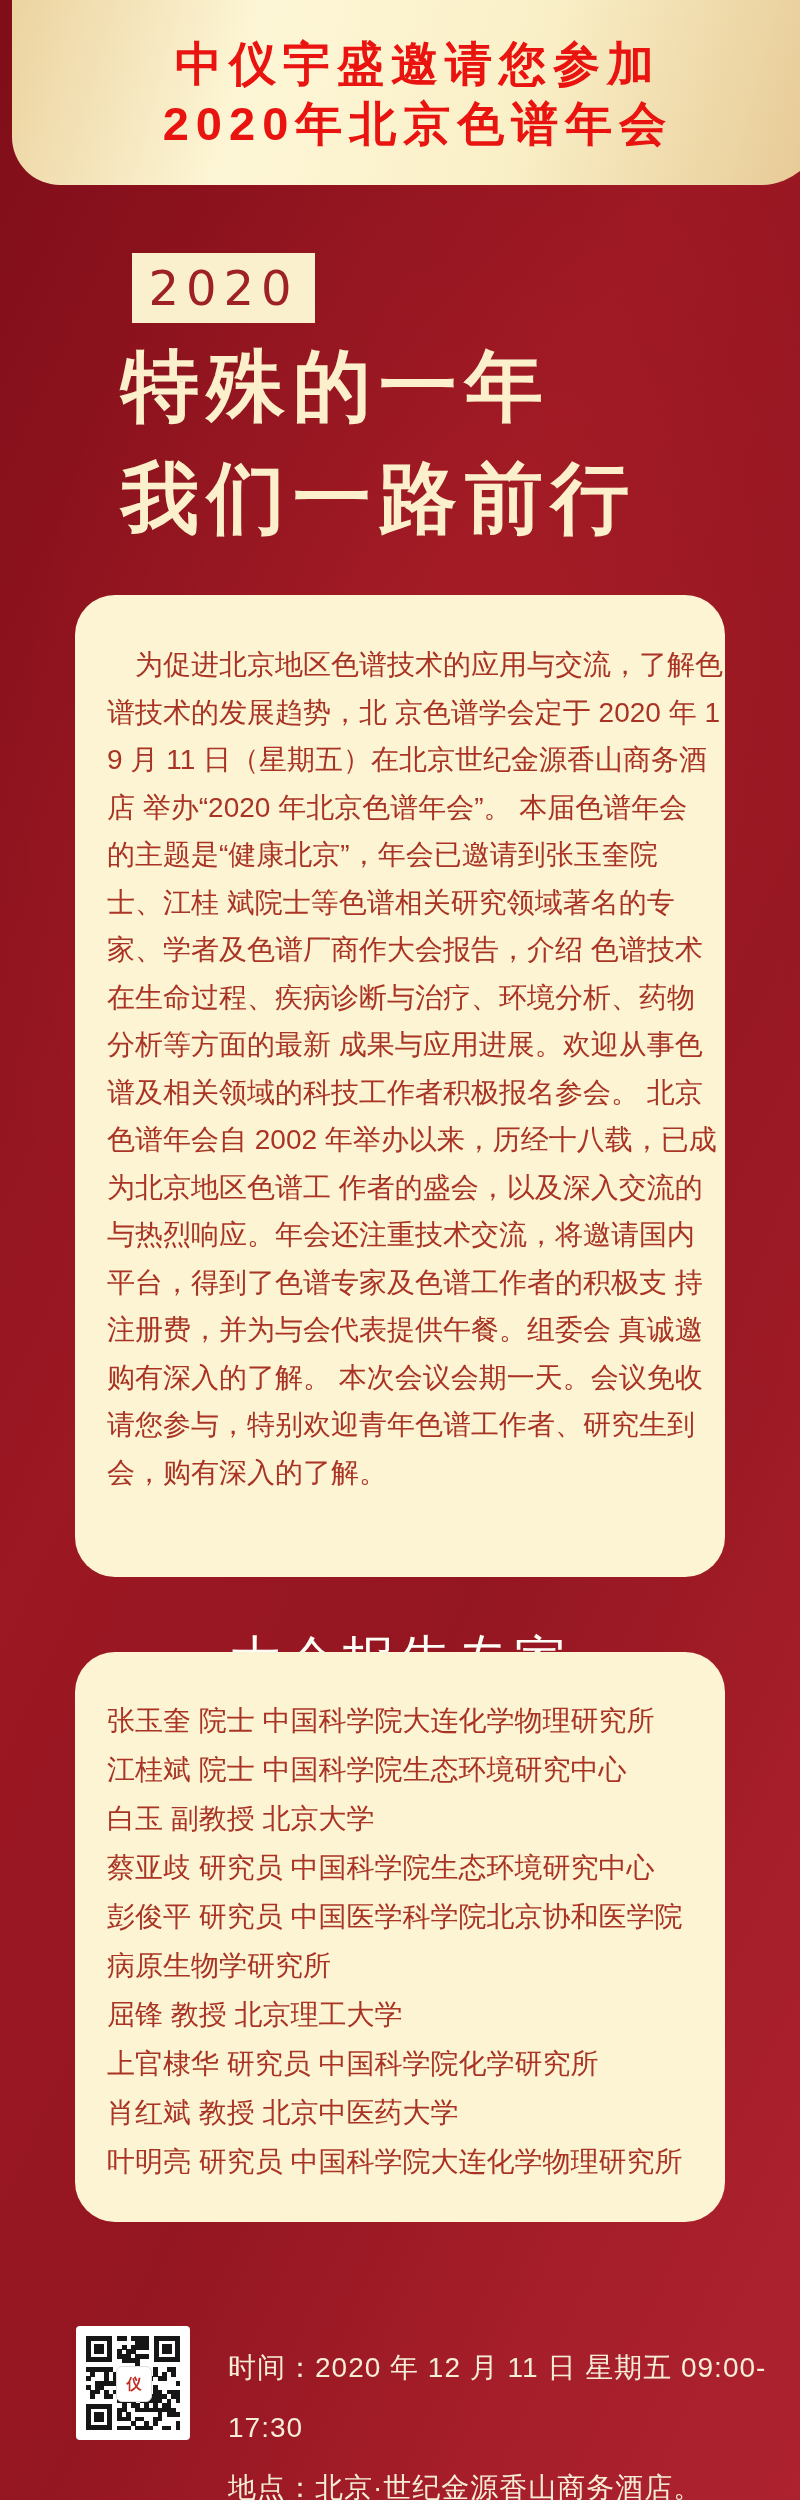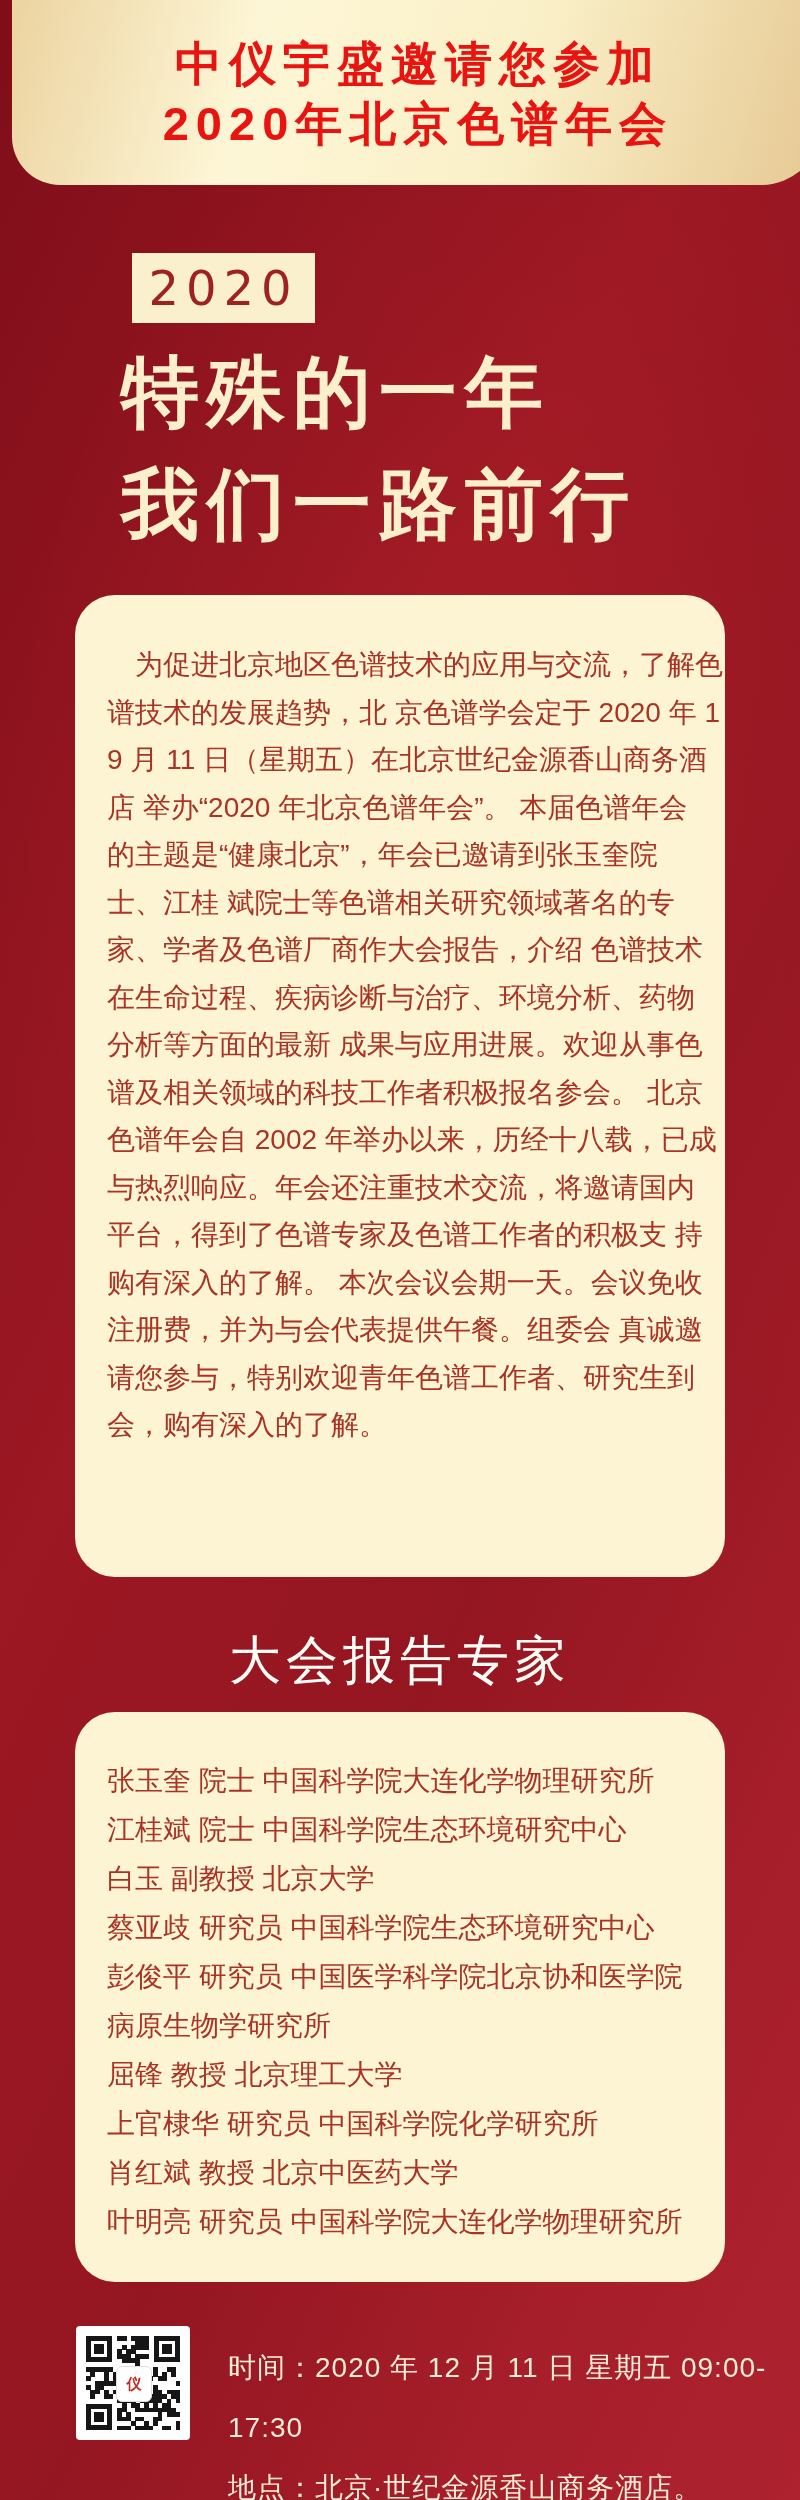--- a/index.html
+++ b/index.html
@@ -26,41 +26,41 @@
   .top-banner .l2{margin-top:13px;font-size:47px;}
   
   .year-badge{
     position:absolute;left:132px;top:253px;width:183px;height:70px;
     background:#faf0cd;display:flex;align-items:center;justify-content:center;
     font-size:48px;letter-spacing:7px;color:#9e2126;
     font-family:"DejaVu Sans",sans-serif;
   }
   .hero-title{
     position:absolute;left:121px;top:336px;
-    font-family:Liberation Sans, sans-serif;
+    font-family:Liberation Mono, monospace;
     font-weight:bold;font-size:78px;line-height:112px;
     letter-spacing:8px;color:#fbf0cb;
   }
   
   .card{
     position:absolute;left:75px;width:650px;
     background:#fcf4d2;border-radius:40px;
     box-sizing:border-box;
   }
   .card-intro{top:595px;height:982px;padding:46px 32px 0 32px;}
   .card-intro .tline{
     font-size:28px;line-height:47.5px;color:#a93425;
     white-space:nowrap;
   }
   .section-heading{
     position:absolute;left:0;top:1626px;width:800px;
     text-align:center;font-size:52px;letter-spacing:5px;
     color:#fefdf6;font-weight:500;
   }
-  .card-experts{top:1712px;height:570px;padding:44px 32px 0 32px;}
+  .card-experts{top:1652px;height:570px;padding:44px 32px 0 32px;}
   .card-experts .tline{
     font-size:28px;line-height:49px;color:#a93425;white-space:nowrap;
   }
   
   .qr{
     position:absolute;left:76px;top:2326px;width:114px;height:114px;
     background:#ffffff;border-radius:4px;
   }
   .qr .modules{position:absolute;left:10px;top:10px;width:94px;height:94px;}
   .qr .mod{position:absolute;background:#161616;}
@@ -99,24 +99,25 @@
     <div class="tline">谱技术的发展趋势，北 京色谱学会定于 2020 年 1</div>
     <div class="tline">9 月 11 日（星期五）在北京世纪金源香山商务酒</div>
     <div class="tline">店 举办“2020 年北京色谱年会”。 本届色谱年会</div>
     <div class="tline">的主题是“健康北京”，年会已邀请到张玉奎院</div>
     <div class="tline">士、江桂 斌院士等色谱相关研究领域著名的专</div>
     <div class="tline">家、学者及色谱厂商作大会报告，介绍 色谱技术</div>
     <div class="tline">在生命过程、疾病诊断与治疗、环境分析、药物</div>
     <div class="tline">分析等方面的最新 成果与应用进展。欢迎从事色</div>
     <div class="tline">谱及相关领域的科技工作者积极报名参会。 北京</div>
     <div class="tline">色谱年会自 2002 年举办以来，历经十八载，已成</div>
+    <div class="tline">为北京地区色谱工 作者的盛会，以及深入交流的</div>
     <div class="tline">与热烈响应。年会还注重技术交流，将邀请国内</div>
     <div class="tline">平台，得到了色谱专家及色谱工作者的积极支 持</div>
+    <div class="tline">注册费，并为与会代表提供午餐。组委会 真诚邀</div>
     <div class="tline">购有深入的了解。 本次会议会期一天。会议免收</div>
-    <div class="tline">注册费，并为与会代表提供午餐。组委会 真诚邀</div>
     <div class="tline">请您参与，特别欢迎青年色谱工作者、研究生到</div>
     <div class="tline">会，购有深入的了解。</div>
   </div>
 
   <div class="section-heading">大会报告专家</div>
 
   <div class="card card-experts">
     <div class="tline">张玉奎 院士 中国科学院大连化学物理研究所</div>
     <div class="tline">江桂斌 院士 中国科学院生态环境研究中心</div>
     <div class="tline">白玉 副教授 北京大学</div>

